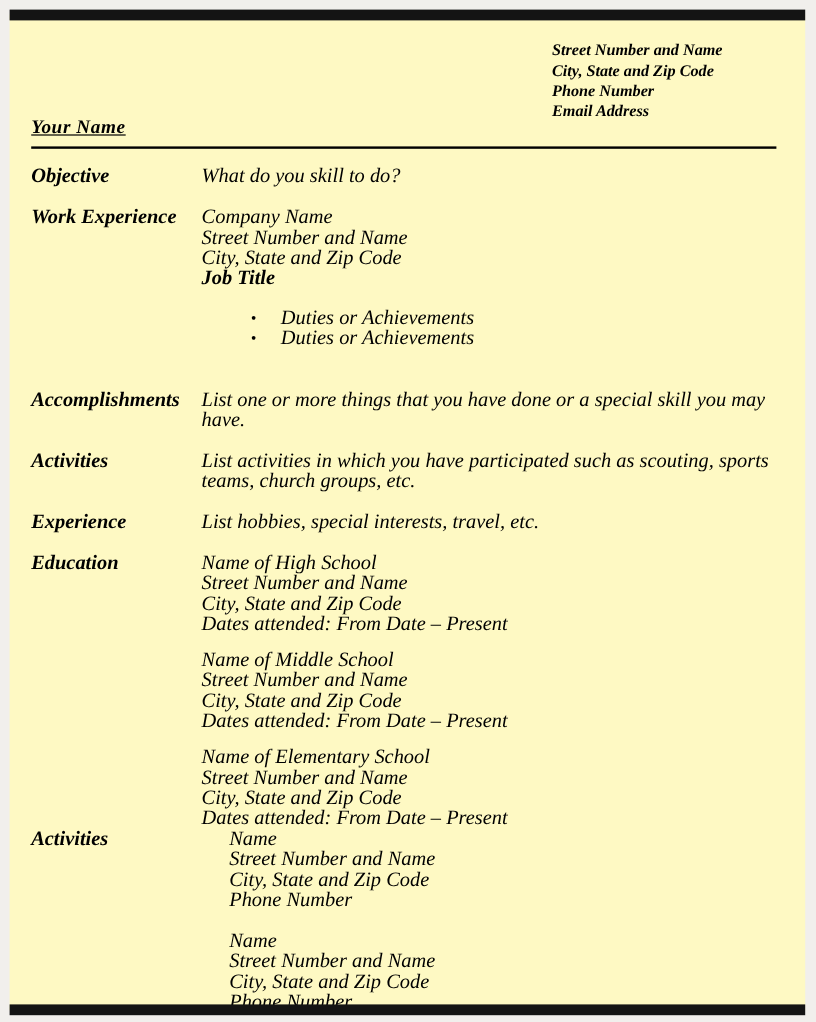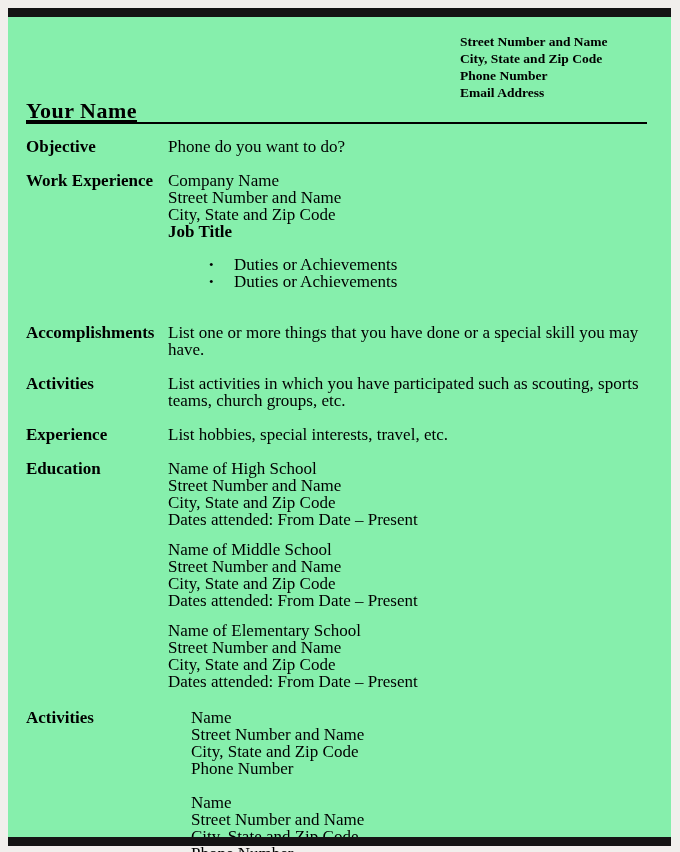--- a/index.html
+++ b/index.html
@@ -1,41 +1,41 @@
 <!DOCTYPE html>
 <html><head>
 <meta charset="utf-8">
 <style>
   html,body{margin:0;padding:0;}
   body{background:#e9e7e4;font-family:"Liberation Serif","DejaVu Serif",serif;color:#000;}
   .canvas{position:relative;width:680px;height:852px;background:#f1efec;overflow:hidden;margin:0 auto;}
-  .sheet{position:absolute;top:12px;left:8px;right:9px;bottom:10px;background:#86efac;}
+  .sheet{position:absolute;top:12px;left:8px;right:9px;bottom:10px;background:#fef9c3;font-style:italic;}
   .bar{position:absolute;left:8px;right:9px;height:9px;background:#141414;z-index:3;}
   .bar.top{top:8px;}
   .bar.bottom{bottom:6px;}
 
   .contact{position:absolute;left:452px;top:22px;font-weight:bold;font-size:13.5px;line-height:16.8px;white-space:nowrap;}
 
   .name-row{position:absolute;left:18px;right:24px;top:86px;height:24px;border-bottom:2px solid #000;}
-  .name-row .name{font-size:22px;font-weight:bold;text-decoration:underline;letter-spacing:.5px;}
+  .name-row .name{font-size:16px;font-weight:bold;text-decoration:underline;letter-spacing:.5px;}
 
   .doc-body{position:absolute;left:18px;right:28px;top:126px;font-size:17px;line-height:17px;}
   .row{display:flex;align-items:flex-start;}
   .label{width:142px;flex:0 0 142px;font-weight:bold;}
   .content{flex:1;min-width:0;}
   .line{min-height:17px;}
   .bold{font-weight:bold;}
 
   .mb-para{margin-bottom:17px;}
   .mb-work{margin-bottom:18px;}
   .school{margin-bottom:13px;}
   .school:last-child{margin-bottom:0;}
   .ref-entry{margin-bottom:17px;margin-left:23px;}
   .ref-entry:last-child{margin-bottom:0;}
-  .mb-edu{margin-bottom:19px;}
+  .mb-edu{}
 
   ul.bullets{margin:16px;padding:0 0 0 50px;list-style:none;}
   ul.bullets li{position:relative;min-height:17px;}
   ul.bullets li::before{content:"\2022";position:absolute;left:-25px;top:0;font-size:13px;}
 </style>
 </head>
 <body>
 
 <div class="canvas">
   <div class="sheet">
@@ -49,21 +49,21 @@
 
     <div class="name-row">
       <span class="name">Your Name</span>
     </div>
 
     <div class="doc-body">
 
       <div class="row mb-para">
         <div class="label">Objective</div>
         <div class="content">
-          <div class="line">Phone do you want to do?</div>
+          <div class="line">What do you skill to do?</div>
         </div>
       </div>
 
       <div class="row mb-work">
         <div class="label">Work Experience</div>
         <div class="content">
           <div class="line">Company Name</div>
           <div class="line">Street Number and Name</div>
           <div class="line">City, State and Zip Code</div>
           <div class="line bold">Job Title</div>

